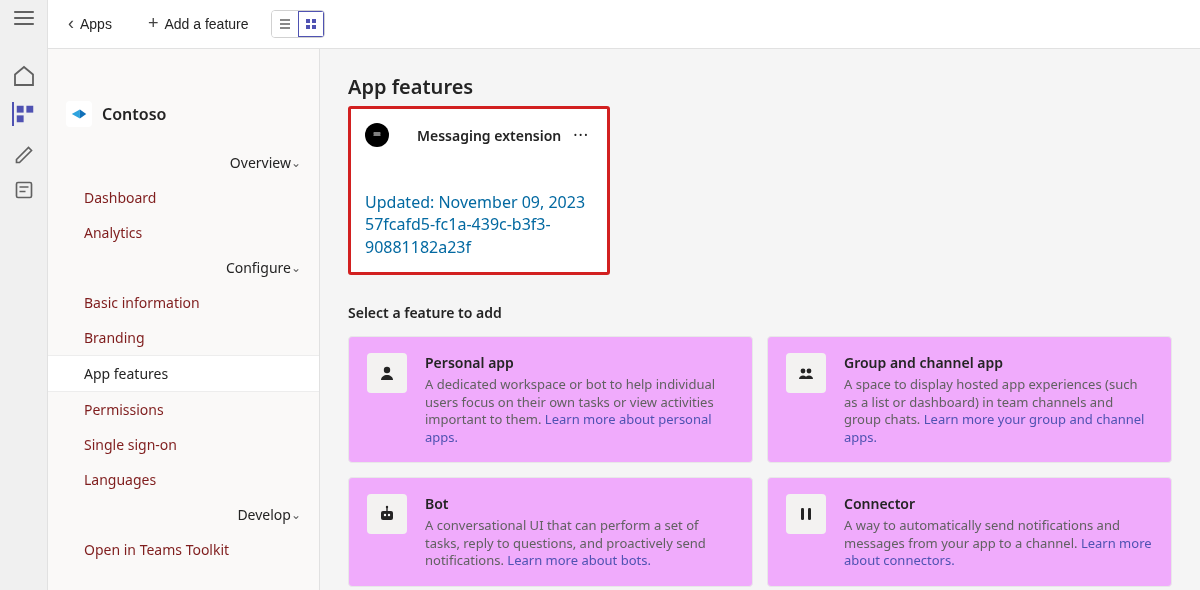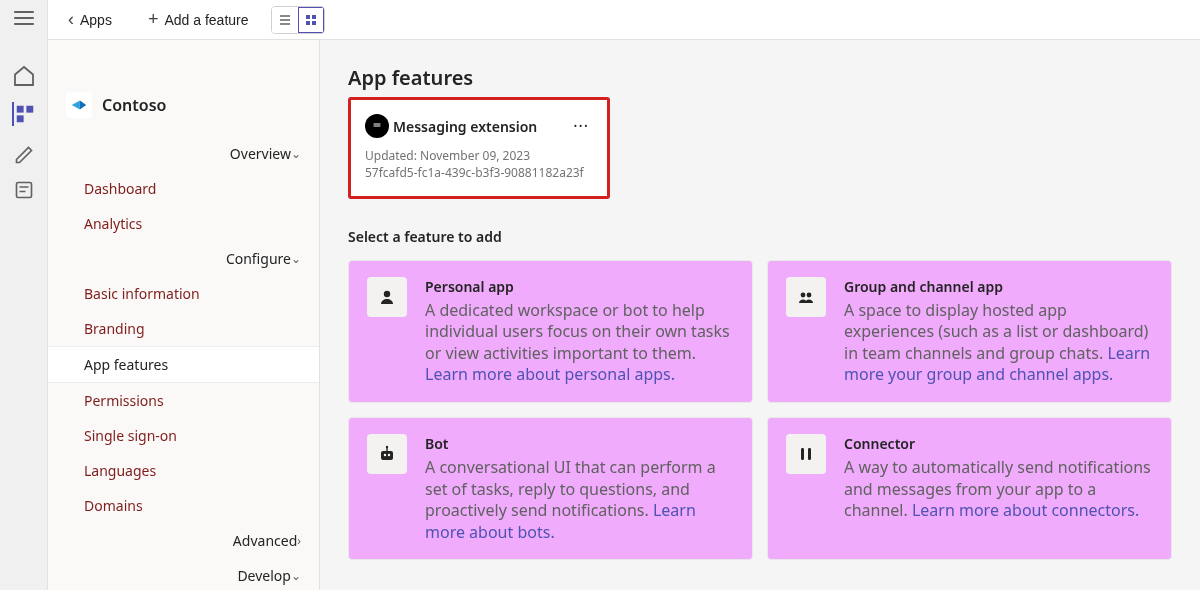--- a/index.html
+++ b/index.html
@@ -8,21 +8,21 @@
 
   
   .rail { width: 48px; background: #f0f0f0; border-right: 1px solid #e1e1e1; display: flex; flex-direction: column; align-items: center; padding-top: 6px; gap: 14px; }
   .rail .icon { width: 24px; height: 24px; display:flex; align-items:center; justify-content:center; color:#616161; cursor:pointer; }
   .rail .icon.active { border-left: 2px solid #4f52b2; color:#4f52b2; }
 
   
   .page { flex:1; display:flex; flex-direction:column; }
 
   
-  .toolbar { height: 40px; background:#fff; border-bottom:1px solid #e1e1e1; display:flex; align-items:center; padding:0 16px; gap:14px; }
+  .toolbar { height: 49px; background:#fff; border-bottom:1px solid #e1e1e1; display:flex; align-items:center; padding:0 16px; gap:14px; }
   .tb-btn { display:flex; align-items:center; gap:6px; font-size:14px; color:#242424; cursor:pointer; background:none; border:none; padding:4px 4px; }
   .chev-left::before { content:"\2039"; font-size:18px; line-height:0; color:#424242; }
   .plus::before  { content:"+"; font-size:18px; line-height:0; color:#424242; }
   .view-toggle { display:flex; border:1px solid #d1d1d1; border-radius:4px; margin-left:4px; overflow:hidden; }
   .view-btn { width:26px; height:26px; display:flex; align-items:center; justify-content:center; background:#fff; cursor:pointer; }
   .view-btn.active { background:#fff; border:1px solid #4f52b2; }
   .view-list svg, .view-grid svg { width:14px; height:14px; }
 
   
   .body { flex:1; display:flex; min-height:0; }
@@ -36,33 +36,33 @@
   .nav-item { display:block; font-size:14px; color:#7f1d1d; padding:8px 18px 8px 36px; cursor:pointer; }
   .nav-item.active { background:#fff; font-weight:400; color:#242424; border-top:1px solid #ededed; border-bottom:1px solid #ededed; }
 
   
   .main { flex:1; overflow-y:auto; padding:24px 28px 40px 28px; }
   .h1 { font-size:20px; font-weight:600; margin-bottom:6px; }
   .sub { font-size:12.5px; color:#616161; margin-bottom:14px; }
   .link { color:#4f52b2; cursor:pointer; }
   .feature-card { width:262px; border:3px solid #d22020; border-radius:3px; background:#fff; padding:14px 14px 14px 14px; margin-bottom:28px; }
   .fc-head { display:flex; align-items:center; justify-content:space-between; }
-  .fc-title-wrap { display:flex; align-items:center; gap:4px; }
+  .fc-title-wrap { display:flex; align-items:center; gap:28px; }
   .msg-icon { width:24px; height:24px; border-radius:50%; background:#000; display:flex; align-items:center; justify-content:center; color:#fff; font-size:12px; }
   .fc-title { font-size:14px; font-weight:600; }
   .dots { font-size:16px; color:#242424; cursor:pointer; padding:0 4px; letter-spacing:1px; }
-  .fc-body { margin-top:10px; font-size:12px; color:#737373; line-height:1.4; }
+  .fc-body { margin-top:44px; font-size:16px; color:#0369a1; line-height:1.4; }
 
   .h2 { font-size:14px; font-weight:600; margin-bottom:14px; }
   .grid { display:grid; grid-template-columns: 1fr 1fr; gap:14px; }
   .tile { background:#f0abfc; border:1px solid #e8e8e8; border-radius:4px; padding:16px 18px; display:flex; gap:18px; cursor:pointer; }
   .tile-icon { width:40px; height:40px; min-width:40px; background:#f3f2f1; border-radius:4px; display:flex; align-items:center; justify-content:center; }
   .tile-icon svg { width:20px; height:20px; }
   .tile-title { font-size:14px; font-weight:600; margin-bottom:4px; }
-  .tile-desc { font-size:16px; color:#616161; line-height:1.35; }
+  .tile-desc { font-size:13px; color:#616161; line-height:1.35; }
 </style>
 </head>
 <body>
 
 <div class="rail">
   <div class="icon">
     <svg viewBox="0 0 16 16">
         <path d="M2 4h12M2 8h12M2 12h12" stroke="#616161" stroke-width="1.4" fill="none" stroke-linecap="round"></path>
       </svg>
   </div>
@@ -142,25 +142,20 @@
           <div class="nav-section-hdr">
             <span>Configure</span>
             <span class="chev">⌄</span>
           </div>
           <div class="nav-item">Basic information</div>
           <div class="nav-item">Branding</div>
           <div class="nav-item active">App features</div>
           <div class="nav-item">Permissions</div>
           <div class="nav-item">Single sign-on</div>
           <div class="nav-item">Languages</div>
-          <div class="nav-item">Domains</div>
-          <div class="nav-section-hdr">
-            <span>Advanced</span>
-            <span class="chev">›</span>
-          </div>
           <div class="nav-section-hdr">
             <span>Develop</span>
             <span class="chev">⌄</span>
           </div>
           <div class="nav-item">Open in Teams Toolkit</div>
         </div>
     </div>
 
     <div class="main">
       <div class="h1">App features</div>

